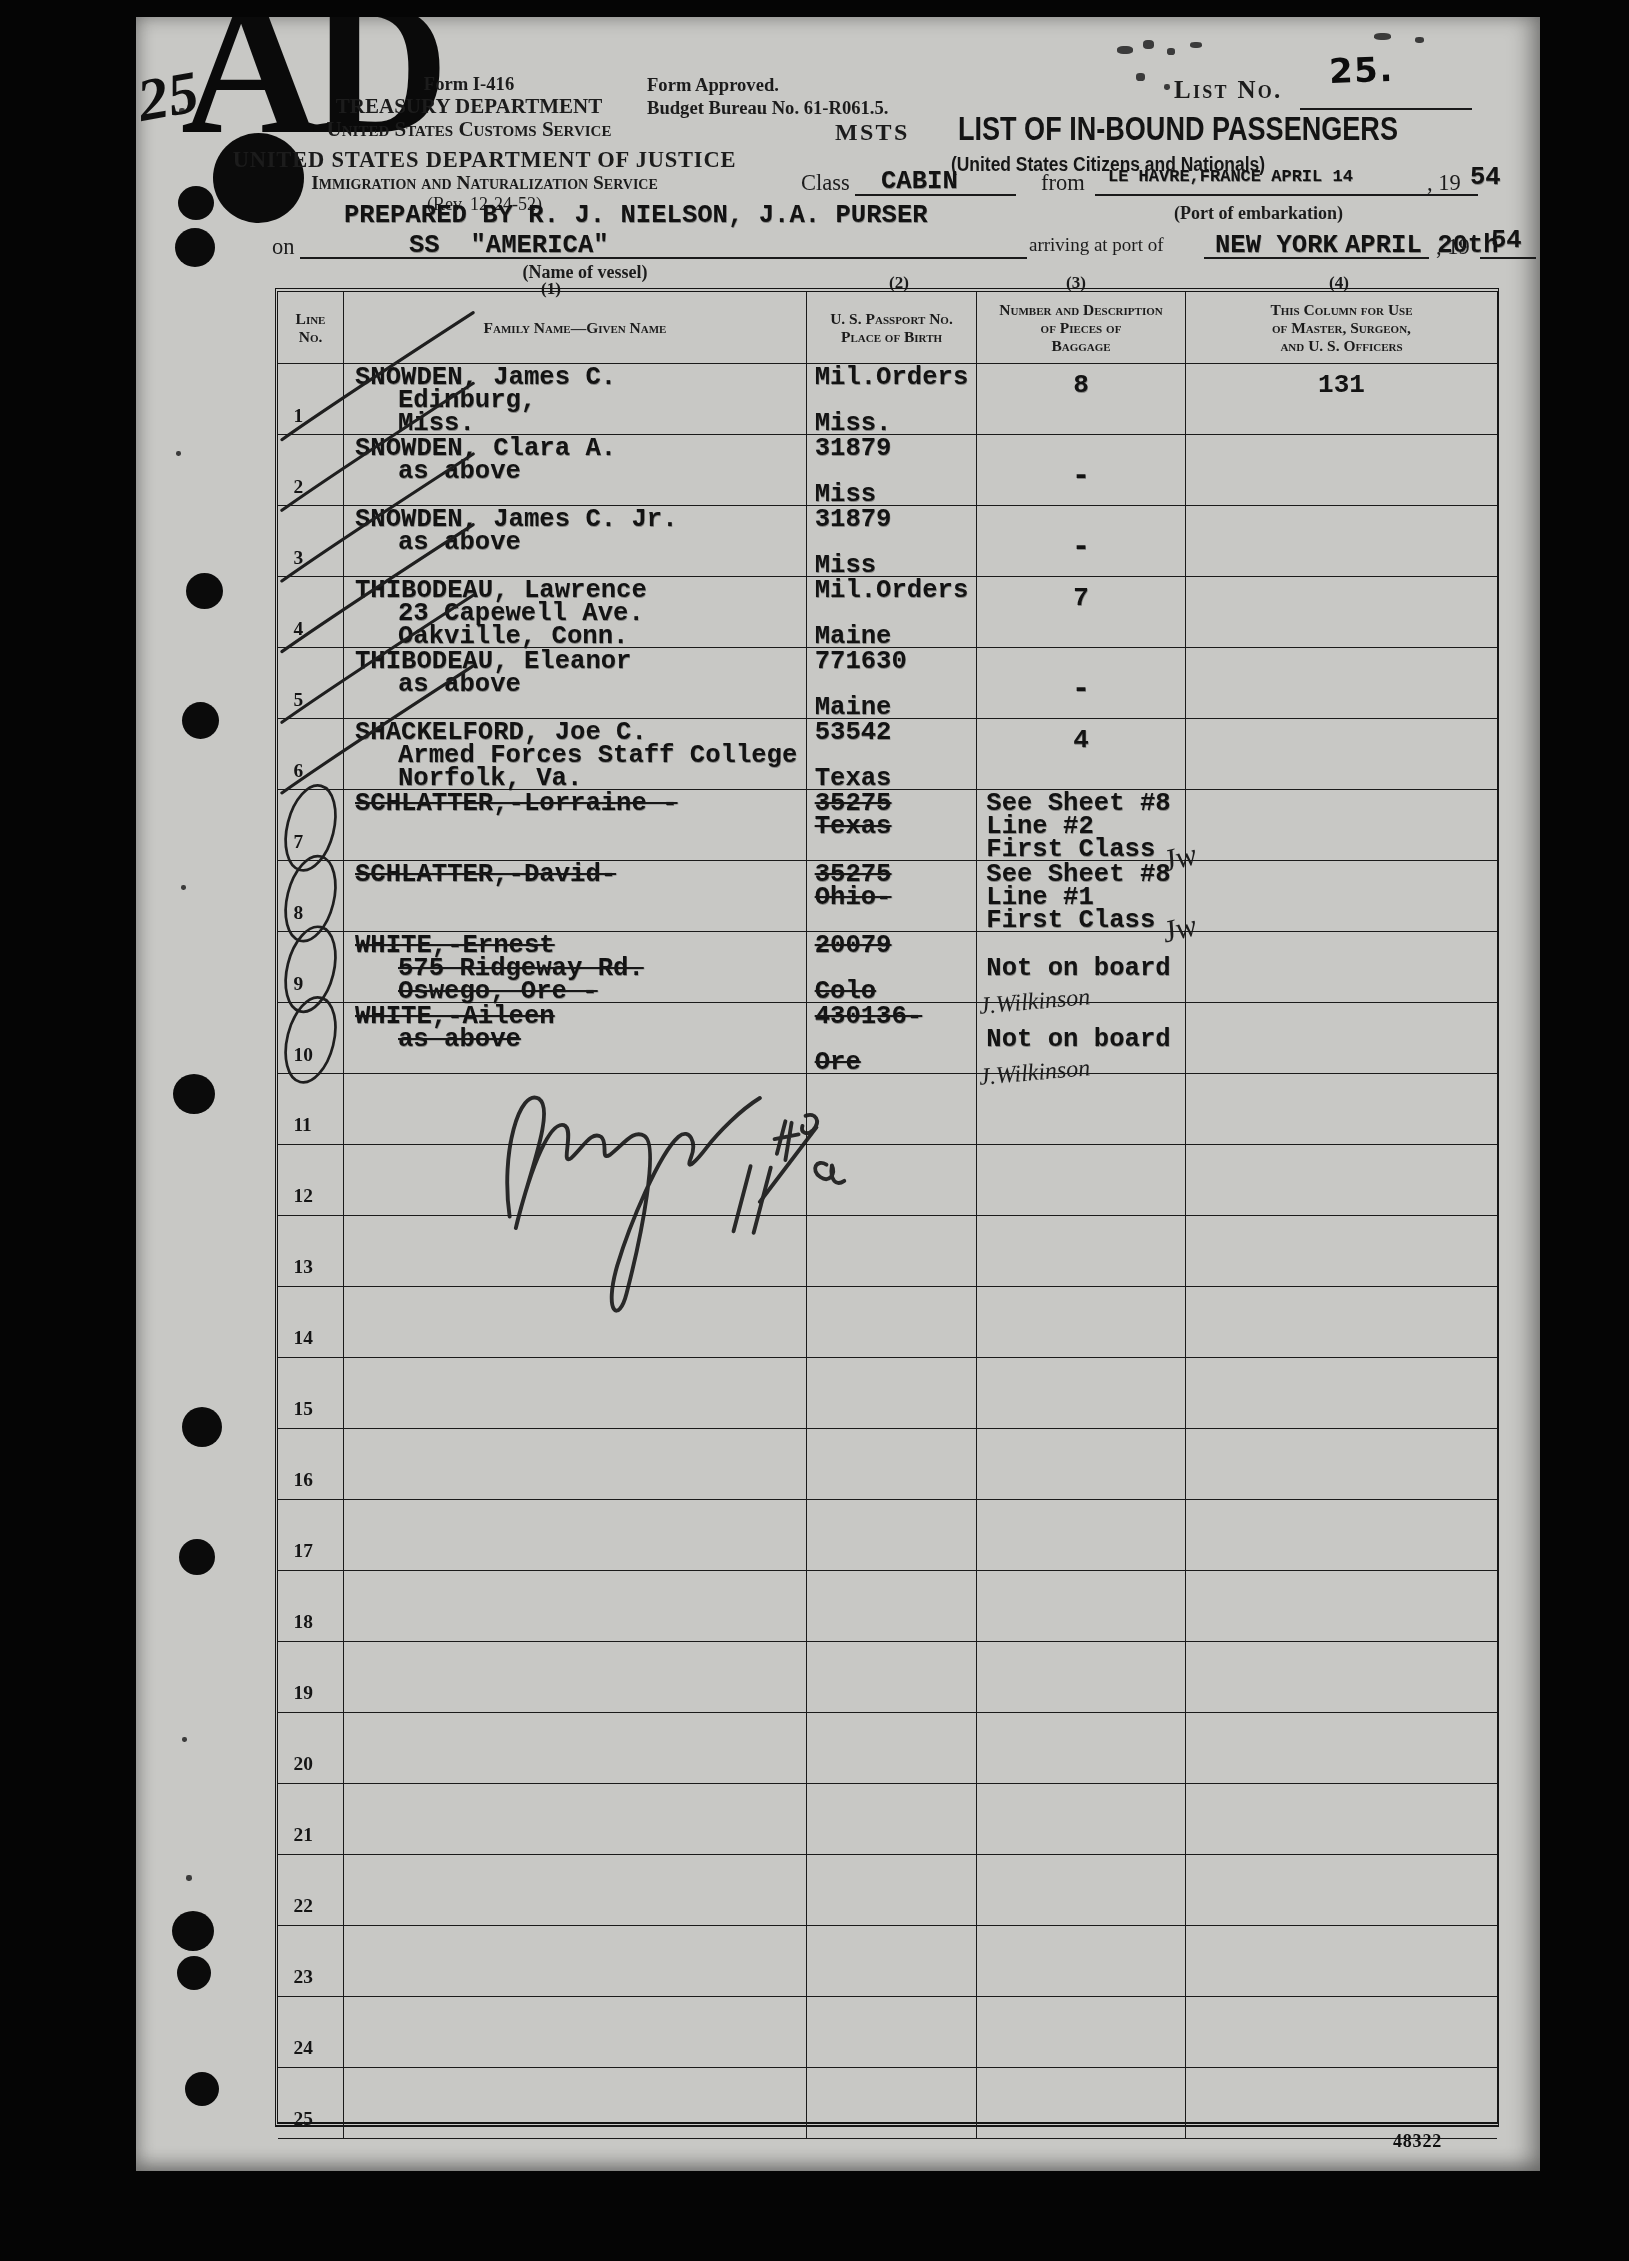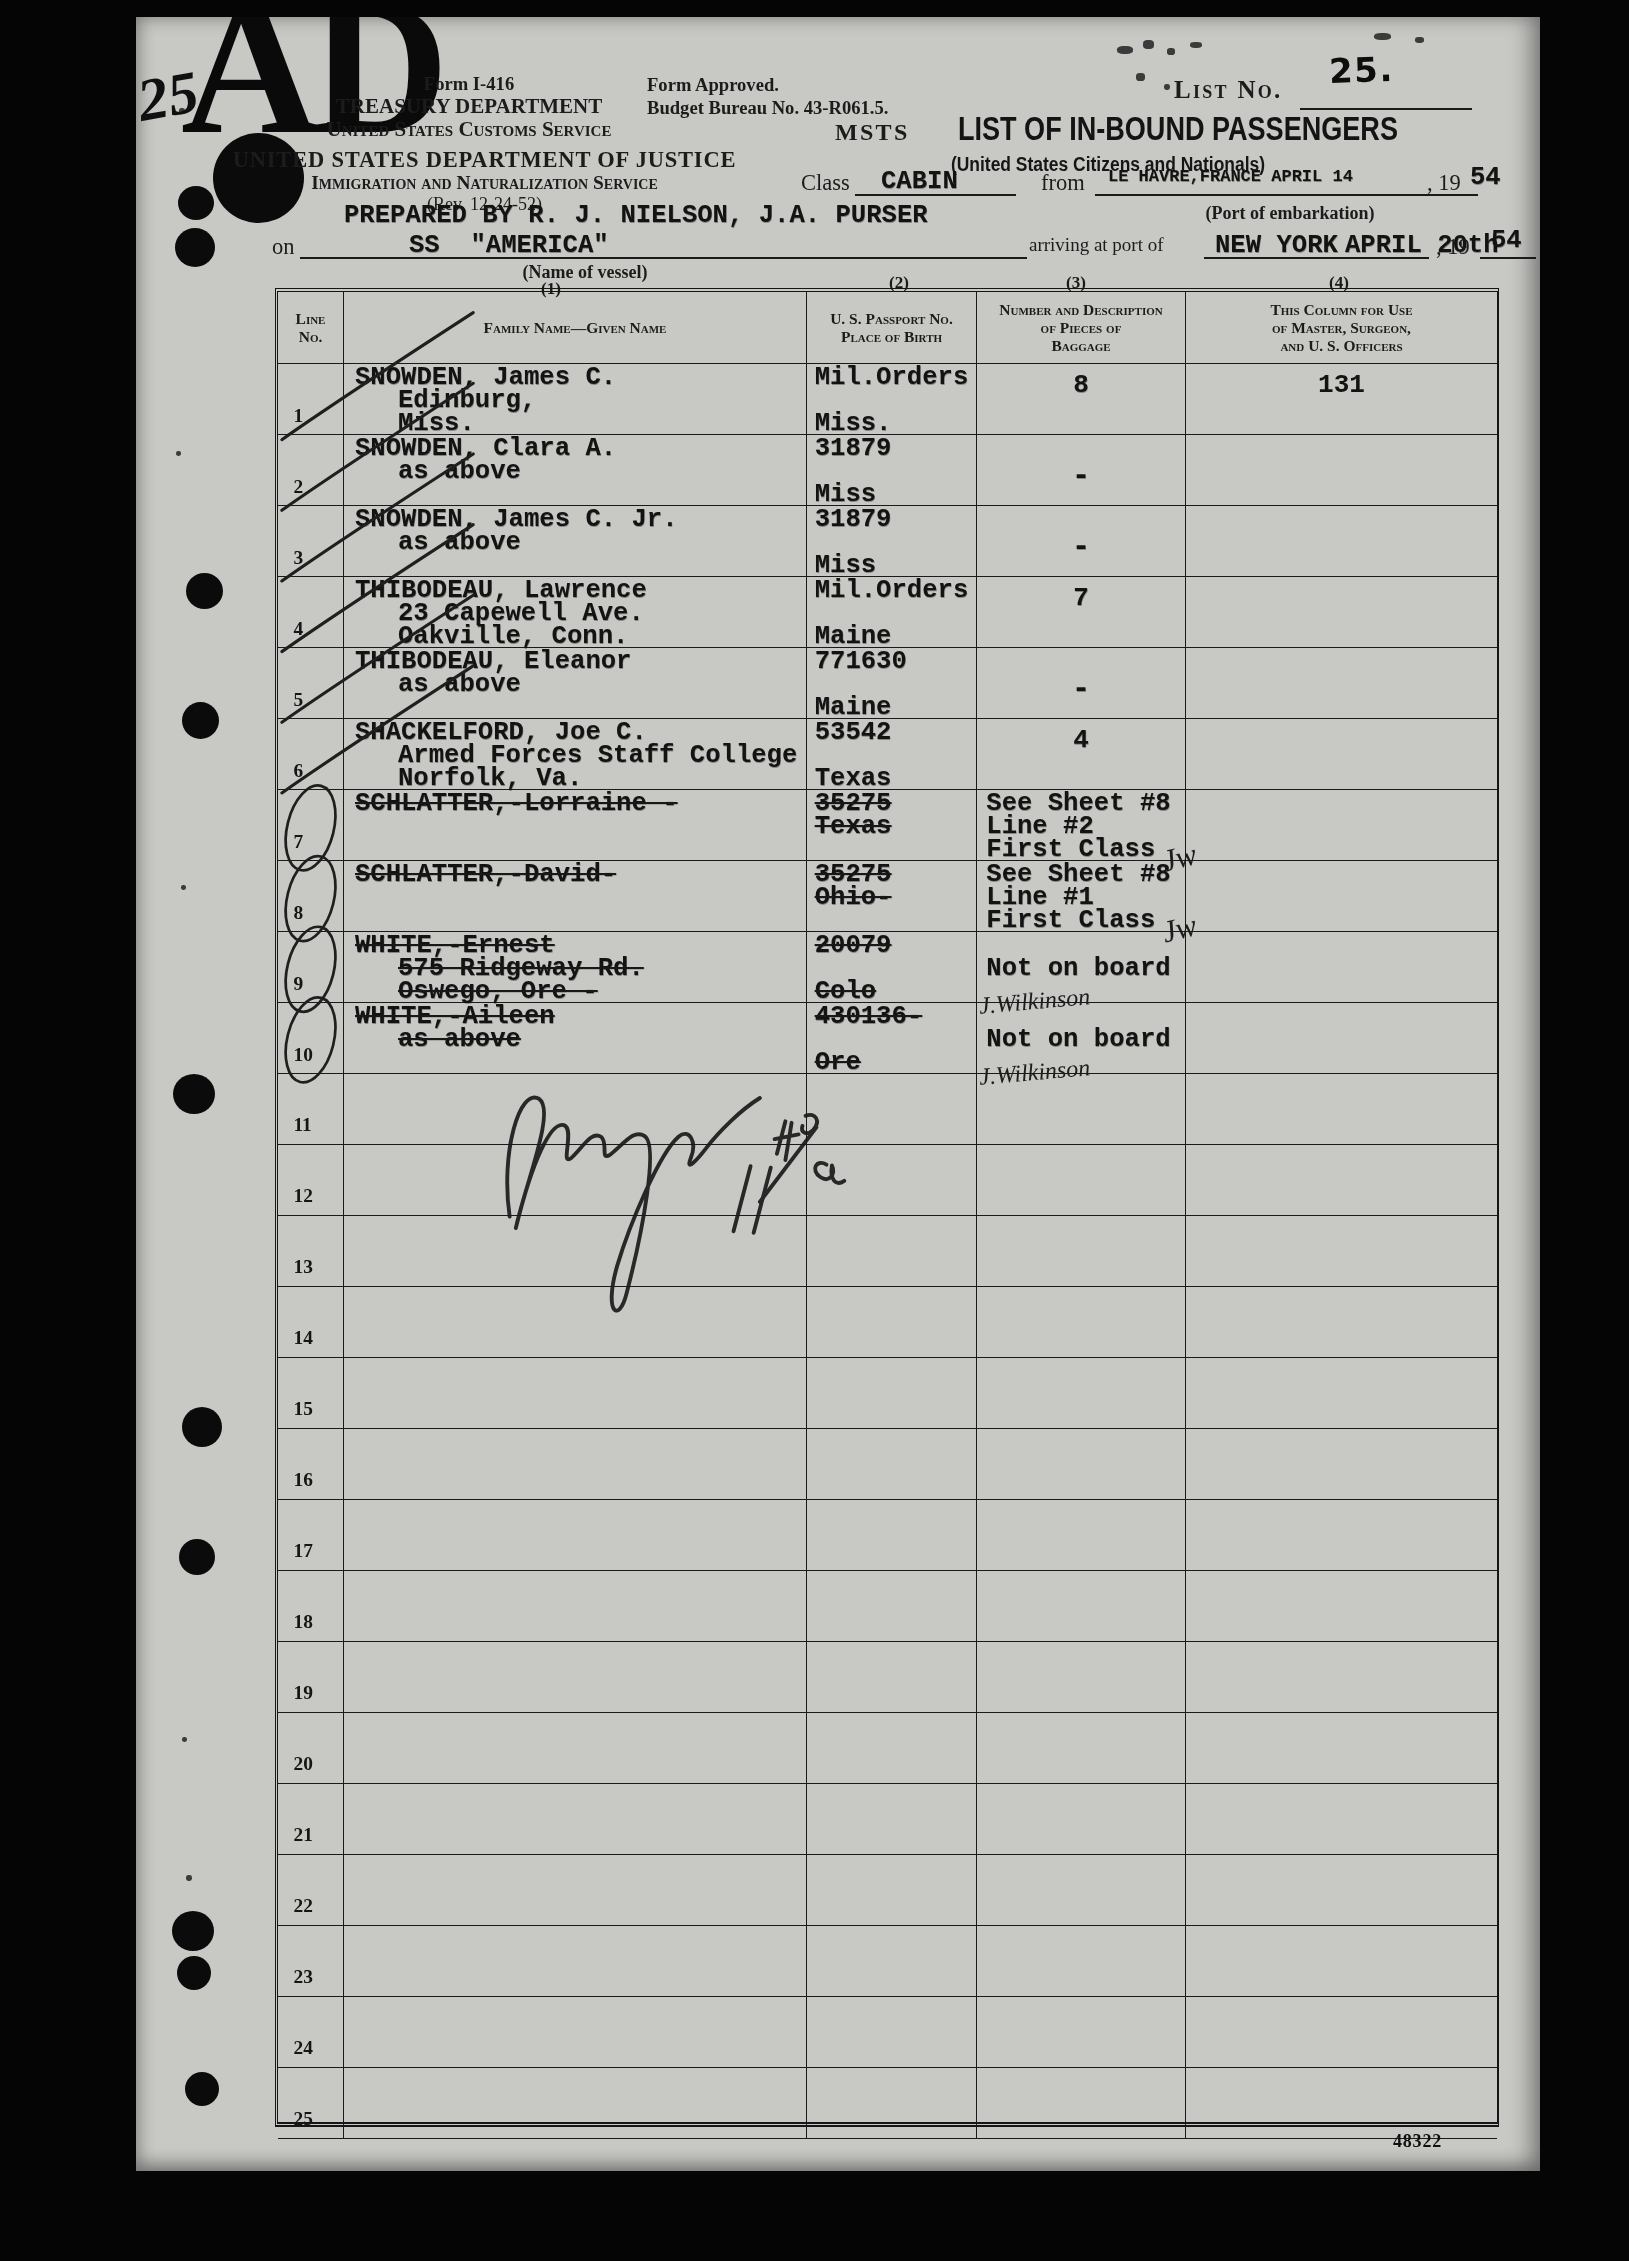--- a/index.html
+++ b/index.html
@@ -102,42 +102,42 @@
     <div class="b sc" style="font-size:21px;">United States Customs Service</div>
   </div>
   <div class="abs cblock" style="left:54px;top:130px;width:589px;">
     <div class="b" style="font-size:22.5px;letter-spacing:0.8px;">UNITED STATES DEPARTMENT OF JUSTICE</div>
     <div class="b sc" style="font-size:19.4px;">Immigration and Naturalization Service</div>
     <div style="font-size:18px;font-weight:400;">(Rev. 12-24-52)</div>
   </div>
 
   <div class="abs" style="left:511px;top:56px;line-height:1.25;">
     <div class="b" style="font-size:18.6px;">Form Approved.</div>
-    <div class="b" style="font-size:18.6px;">Budget Bureau No. 43-R061.5.</div>
+    <div class="b" style="font-size:18.6px;">Budget Bureau No. 61-R061.5.</div>
   </div>
 
   <div class="abs sc b" style="left:1038px;top:59px;font-size:25px;letter-spacing:2.3px;">List No.</div>
   <div class="rule" style="left:1164px;top:91px;width:172px;"></div>
   <div class="listval" style="left:1193px;top:33px;">25.</div>
 
   <div class="abs b" style="left:699px;top:102px;font-size:24px;letter-spacing:2.3px;">MSTS</div>
   <div class="abs" style="left:789px;top:93px;width:366px;text-align:center;">
     <div class="title">LIST OF IN-BOUND PASSENGERS</div>
     <div class="subtitle" style="margin-top:4.6px;">(United States Citizens and Nationals)</div>
   </div>
 
   <div class="abs" style="left:665px;top:153px;font-size:22.5px;">Class</div>
   <div class="rule" style="left:719px;top:177px;width:161px;"></div>
   <div class="abs typed" style="left:745px;top:150px;font-size:25.6px;">CABIN</div>
   <div class="abs" style="left:905px;top:153px;font-size:22.5px;">from</div>
   <div class="rule" style="left:959px;top:177px;width:383px;"></div>
   <div class="abs typed" style="left:972px;top:150px;font-size:17px;">LE HAVRE,FRANCE APRIL 14</div>
   <div class="abs" style="left:1291px;top:153px;font-size:22.5px;">, 19</div>
   <div class="abs typed" style="left:1334px;top:146px;font-size:25.6px;">54</div>
-  <div class="abs b" style="left:1038px;top:186px;width:232px;text-align:center;font-size:18px;">(Port of embarkation)</div>
+  <div class="abs b" style="left:1038px;top:186px;width:232px;text-align:left;font-size:18px;">(Port of embarkation)</div>
 
   <div class="abs typed" style="left:208px;top:184px;font-size:25.6px;">PREPARED BY R. J. NIELSON, J.A. PURSER</div>
 
   <div class="abs" style="left:136px;top:217px;font-size:22.5px;">on</div>
   <div class="rule" style="left:164px;top:240px;width:727px;"></div>
   <div class="abs typed" style="left:273px;top:214px;font-size:25.6px;white-space:pre;">SS  "AMERICA"</div>
   <div class="abs" style="left:893px;top:217px;font-size:19px;">arriving at port of</div>
   <div class="rule" style="left:1068px;top:240px;width:225px;"></div>
   <div class="abs typed" style="left:1079px;top:214px;font-size:25.6px;">NEW YORK</div>
   <div class="abs typed" style="left:1209px;top:214px;font-size:25.6px;">APRIL 20th</div>

